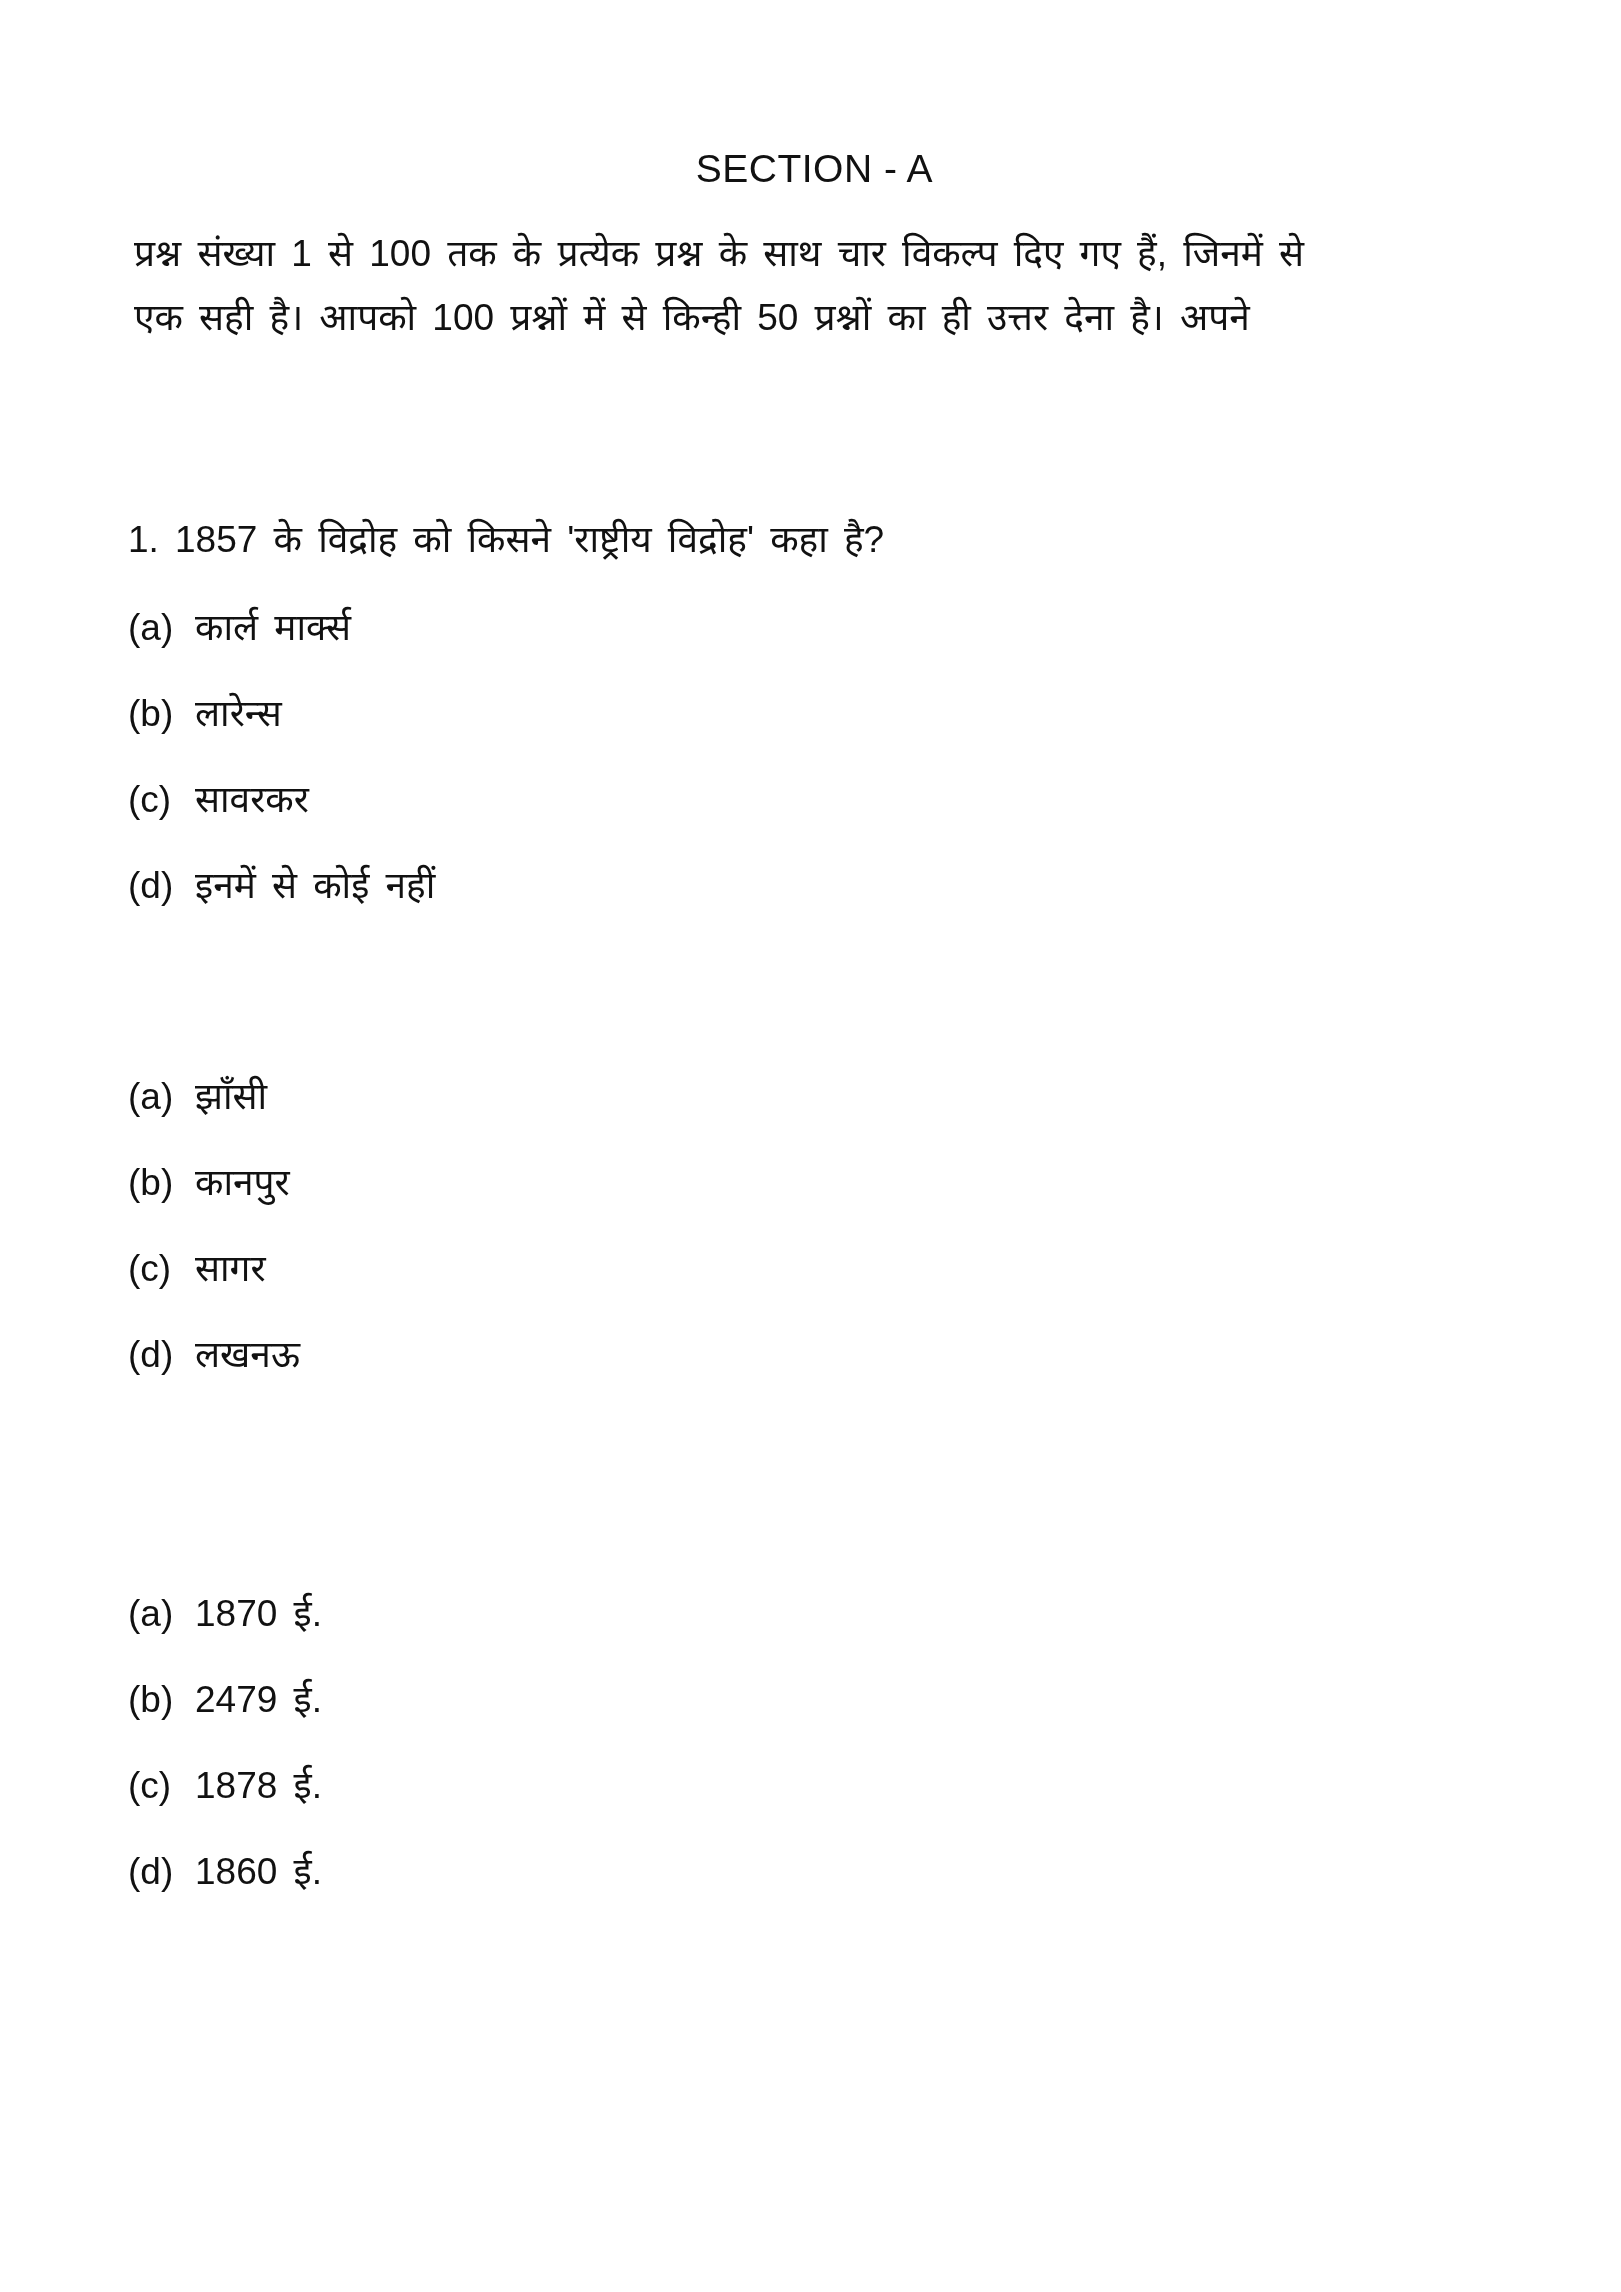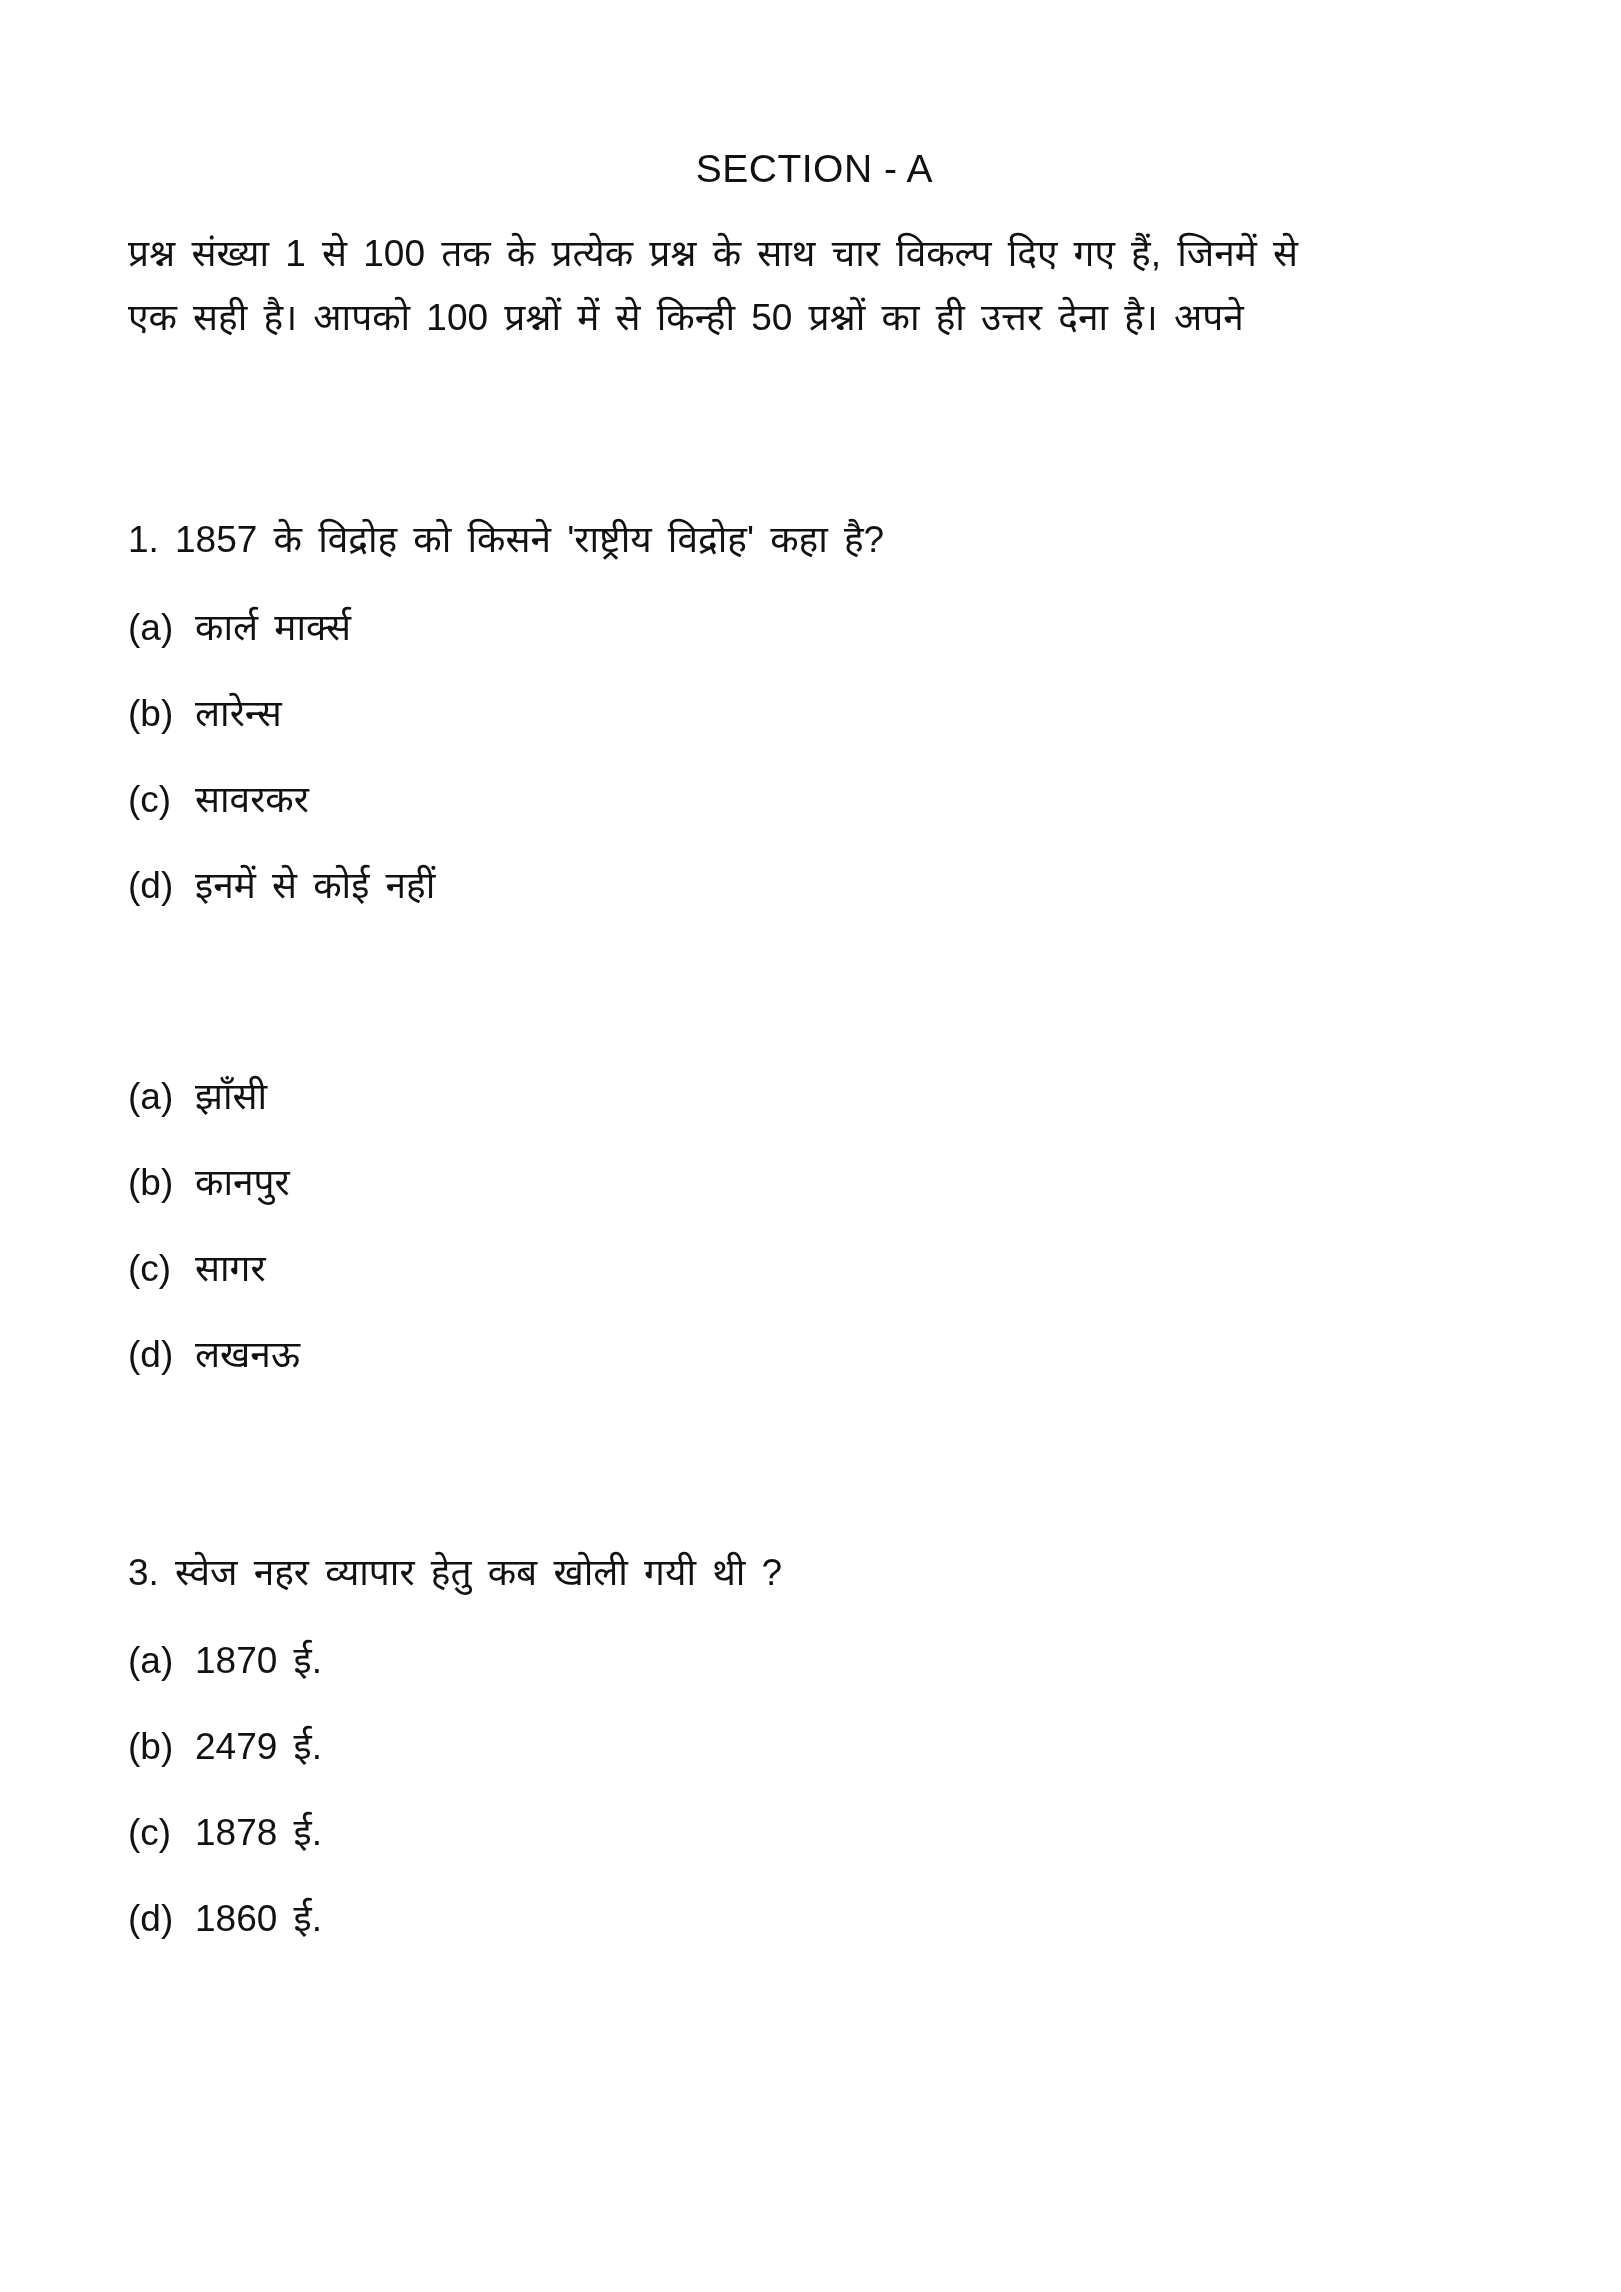--- a/index.html
+++ b/index.html
@@ -39,20 +39,21 @@
       top: 222px;
       width: 1372px;
     }
     .instr-line {
       display: block;
       font-size: 37px;
       line-height: 64px;
       height: 64px;
       white-space: nowrap;
       word-spacing: 5.9px;
+      margin-left: 6px;
     }
     .question {
       position: absolute;
       left: 128px;
       width: 1372px;
     }
     .q-text {
       display: block;
       font-size: 37px;
       line-height: 47px;
@@ -134,24 +135,20 @@
         <span class="opt-text">सागर</span>
       </li>
       <li class="option">
         <span class="opt-label">(d)</span>
         <span class="opt-text">लखनऊ</span>
       </li>
     </ul>
   </div>
 
   <div class="question" style="top:1549px;">
-    <div class="q-text">
-      <span>3.</span>
-      <span>स्वेज नहर व्यापार हेतु कब खोली गयी थी ?</span>
-    </div>
     <ul class="options">
       <li class="option">
         <span class="opt-label">(a)</span>
         <span class="opt-text">1870 ई.</span>
       </li>
       <li class="option">
         <span class="opt-label">(b)</span>
         <span class="opt-text">2479 ई.</span>
       </li>
       <li class="option">

